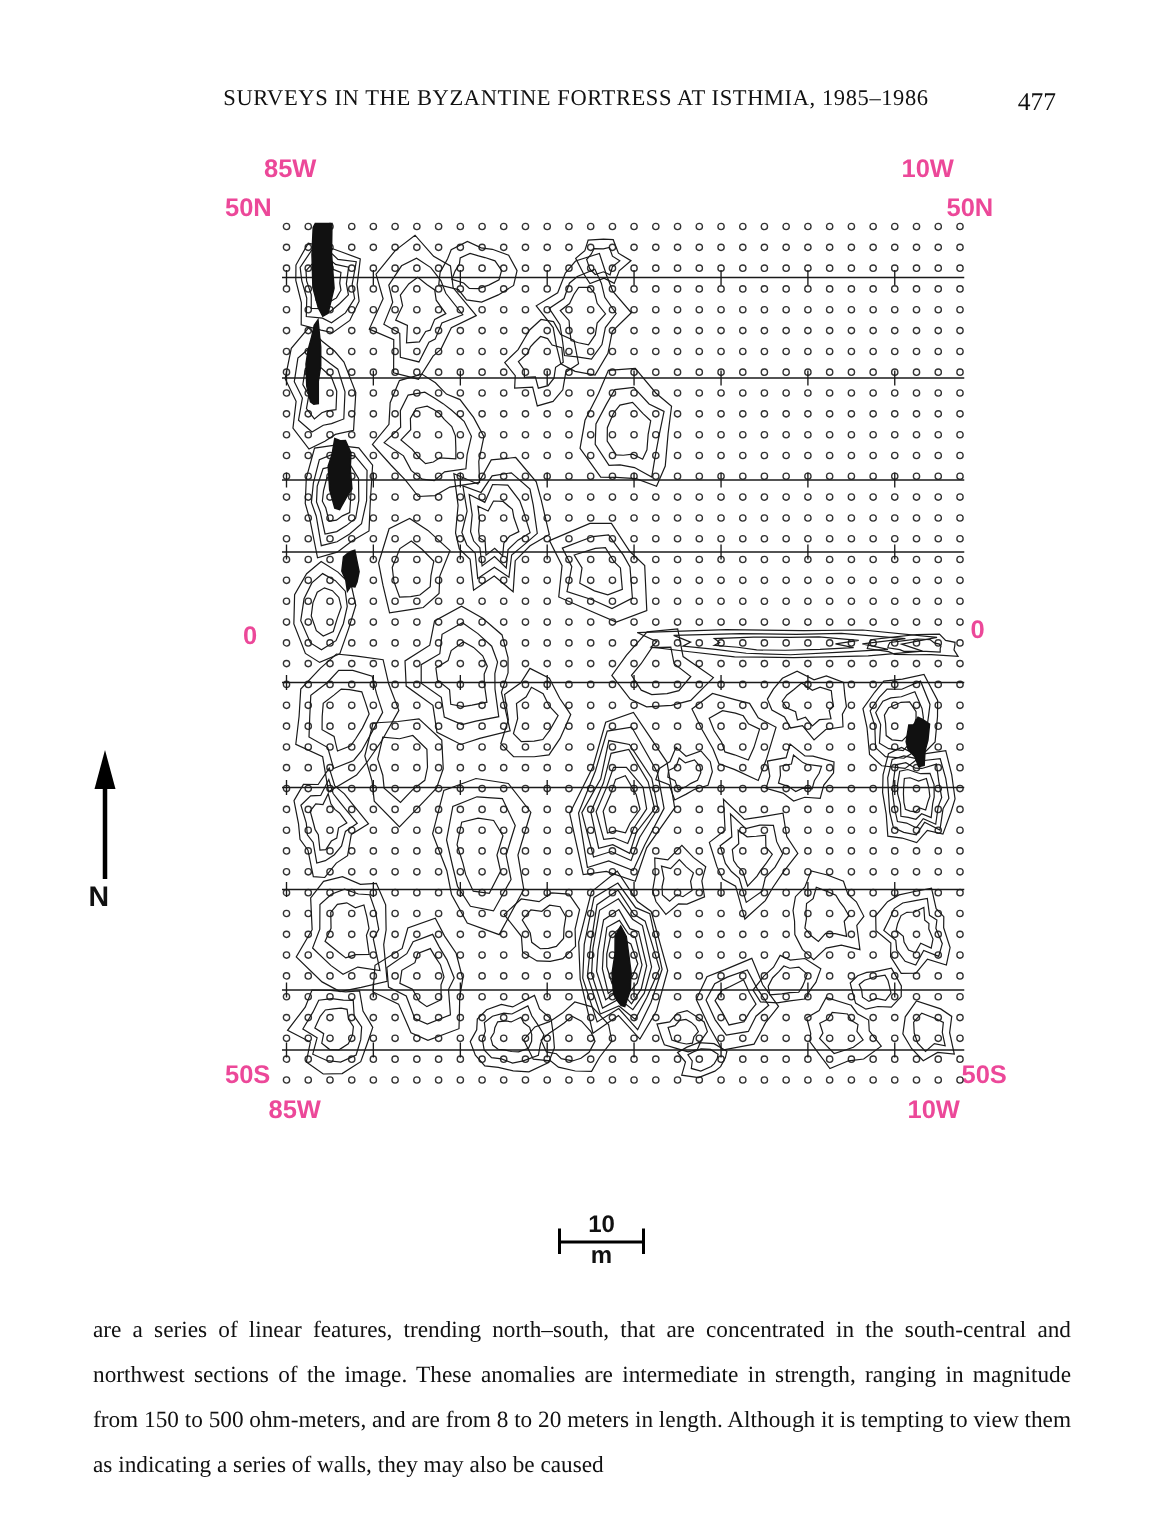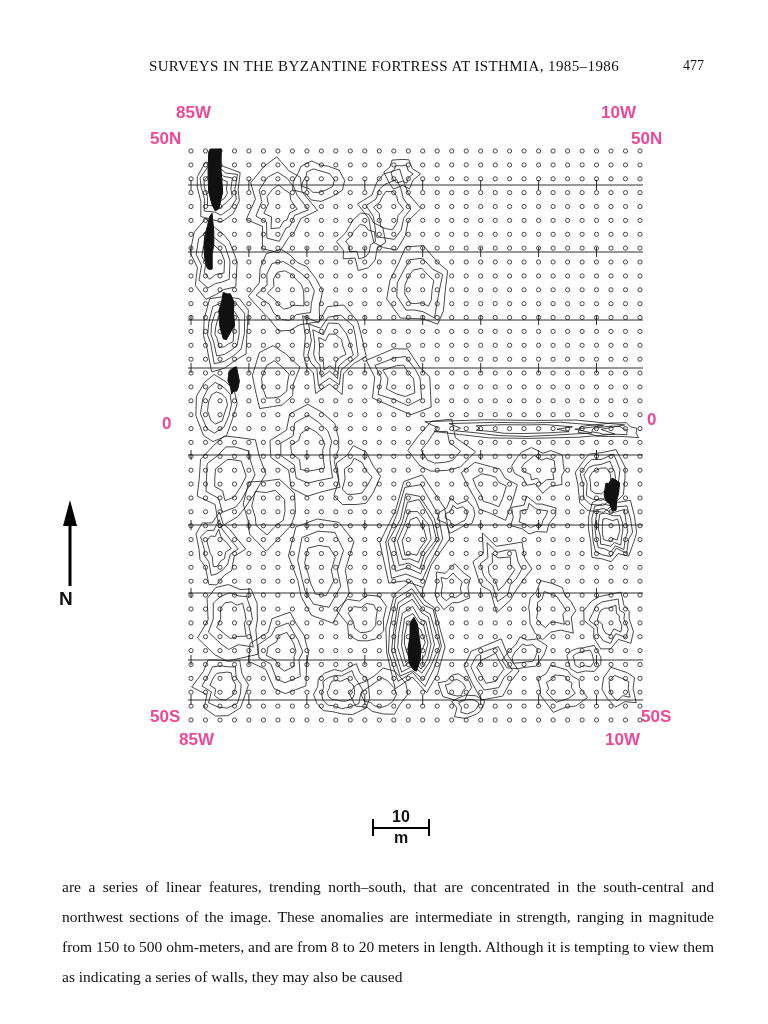--- a/index.html
+++ b/index.html
@@ -11,21 +11,21 @@
     color:#111;
     overflow:hidden;
   }
   .running-head{
     position:absolute;top:58px;left:0;width:768px;
     text-align:center;
     font-size:15px;letter-spacing:0.4px;
   }
   .page-number{
     position:absolute;top:58px;right:64px;
-    font-size:14px;
+    font-size:17px;
   }
   .map-label{
     position:absolute;
     font-family:"Liberation Sans", sans-serif;
     font-weight:700;font-size:17px;color:#ec4899;
   }
   .map-wrap{
     position:absolute;left:188px;top:148px;width:455px;height:575px;
   }
   .north-arrow{

